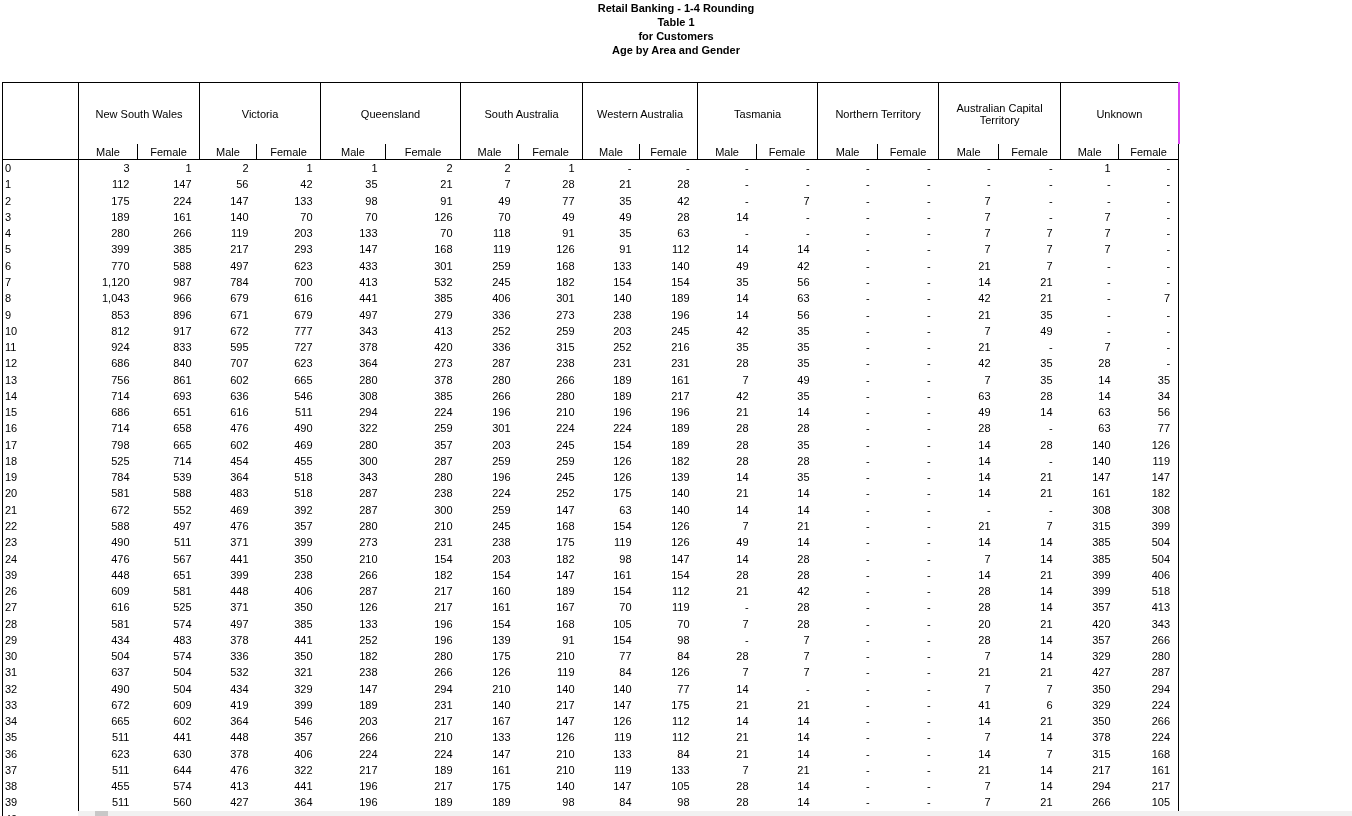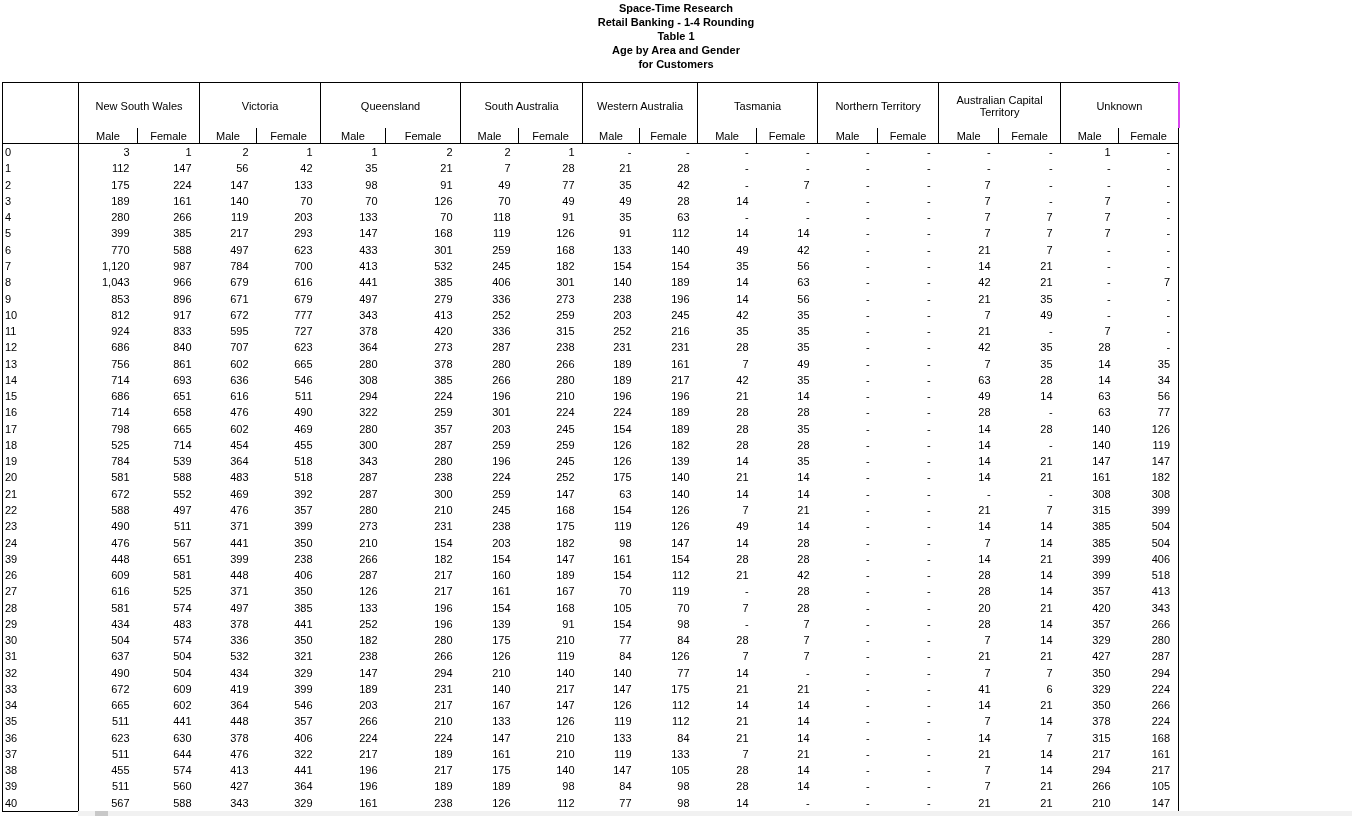--- a/index.html
+++ b/index.html
@@ -10,45 +10,44 @@
   .titles{position:absolute;top:1px;left:0;width:100%;text-align:center;
     font-size:11px;font-weight:bold;line-height:14px;}
   table.report{
     position:absolute;top:82px;left:2px;width:1176px;
     border-collapse:collapse;table-layout:fixed;font-size:11px;
   }
   table.report th{font-weight:normal;}
   th.corner{border-top:1px solid #000;border-left:1px solid #000;border-right:1px solid #000;border-bottom:1px solid #000;}
   th.area{
     border-top:1px solid #000;border-left:1px solid #000;
-    height:45px;text-align:center;vertical-align:middle;padding:0 6px;
+    height:45px;text-align:center;vertical-align:middle;padding:8px 6px;
   }
   th.area.last{border-right:2px solid #d946ef;}
   th.g{
     border-left:1px solid #000;border-bottom:1px solid #000;
     height:15px;text-align:center;vertical-align:middle;padding:0;margin-left:28px;
   }
   th.g.last{border-right:1px solid #000;}
   tbody td{height:16.27px;padding:0;vertical-align:middle;white-space:nowrap;overflow:hidden;}
   td.label{border-left:1px solid #000;border-right:1px solid #000;text-align:left;padding-left:2px;}
   td.num{text-align:right;padding-right:8px;}
   td.lastcol{border-right:1px solid #000;}
   tr.lastrow td{border-bottom:1px solid #000;margin-left:32px;}
   .hscroll{position:absolute;left:78px;top:811px;width:1274px;height:5px;background:#f1f1f1;}
   .hscroll .thumb{position:absolute;left:17px;top:0;width:13px;height:5px;background:#c8c8c8;}
 </style>
 </head>
 <body>
 
 <div class="titles">
-  <div>Space-Time Research</div>
   <div>Retail Banking - 1-4 Rounding</div>
   <div>Table 1</div>
+  <div>for Customers</div>
   <div>Age by Area and Gender</div>
-  <div>for Customers</div>
 </div>
 
 <table class="report">
   <colgroup>
     <col style="width:76px">
     <col style="width:59px">
       <col style="width:62px">
     <col style="width:57px">
       <col style="width:64px">
     <col style="width:65px">

